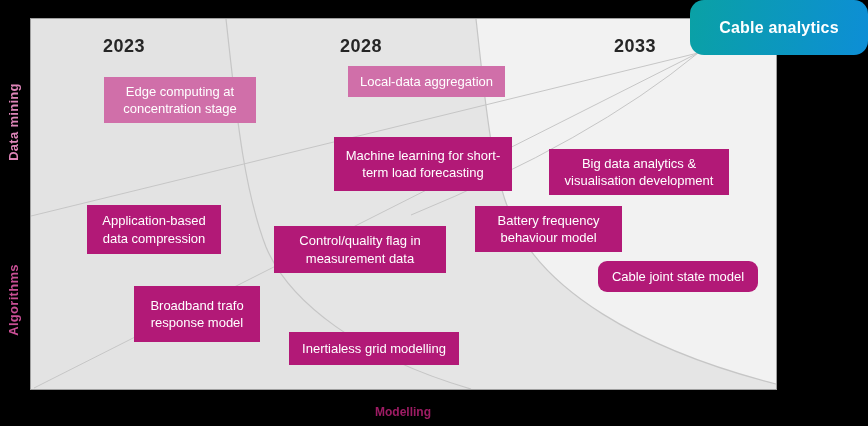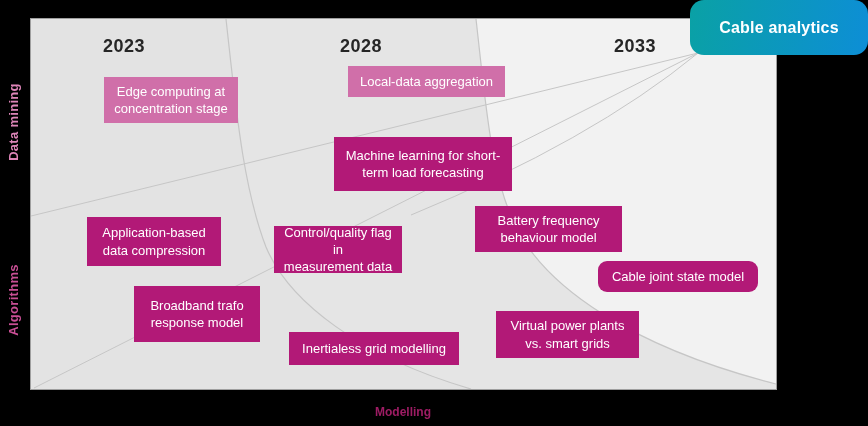--- a/index.html
+++ b/index.html
@@ -73,37 +73,37 @@
 
       <path d="M 667,34 L 3,369" fill="none" stroke="#c6c6c6" stroke-width="1"></path>
 
       <path d="M 667,34 Q 560,122 380,196" fill="none" stroke="#c6c6c6" stroke-width="1"></path>
     </svg>
 
     <div class="year" style="left:93px;top:27px;">2023</div>
     <div class="year" style="left:330px;top:27px;">2028</div>
     <div class="year" style="left:604px;top:27px;">2033</div>
 
-    <div class="box light" style="left:73px;top:58px;width:134px;height:46px;">Edge computing at
+    <div class="box light" style="left:73px;top:58px;width:152px;height:46px;">Edge computing at
 concentration stage</div>
     <div class="box light" style="left:317px;top:47px;width:157px;height:31px;">Local-data aggregation</div>
     <div class="box dark" style="left:303px;top:118px;width:178px;height:54px;">Machine learning for short-
 term load forecasting</div>
-    <div class="box dark" style="left:56px;top:186px;width:134px;height:49px;margin-top:12px;">Application-based
+    <div class="box dark" style="left:518px;top:130px;width:180px;height:46px;">Big data analytics &amp;
+visualisation development</div>
+    <div class="box dark" style="left:56px;top:186px;width:134px;height:49px;">Application-based
 data compression</div>
-    <div class="box dark" style="left:243px;top:207px;width:128px;height:47px;">Control/quality flag in
+    <div class="box dark" style="left:243px;top:207px;width:172px;height:47px;">Control/quality flag in
 measurement data</div>
     <div class="box dark" style="left:444px;top:187px;width:147px;height:46px;">Battery frequency
 behaviour model</div>
     <div class="box dark" style="left:567px;top:242px;width:160px;height:31px;border-radius:9px;">Cable joint state model</div>
     <div class="box dark" style="left:103px;top:267px;width:126px;height:56px;">Broadband trafo
 response model</div>
     <div class="box dark" style="left:258px;top:313px;width:170px;height:33px;">Inertialess grid modelling</div>
-    <div class="box dark" style="left:465px;top:292px;width:143px;height:47px;">Virtual power plants
-vs. smart grids</div>
   </div>
 
   <div class="side-label mining" style="left:13px;top:122px;">Data mining</div>
   <div class="side-label algo" style="left:13px;top:300px;">Algorithms</div>
 
   <div class="bottom-label" style="left:403px;top:412px;">Modelling</div>
 
   <div class="badge">Cable analytics</div>
 
 </div>

